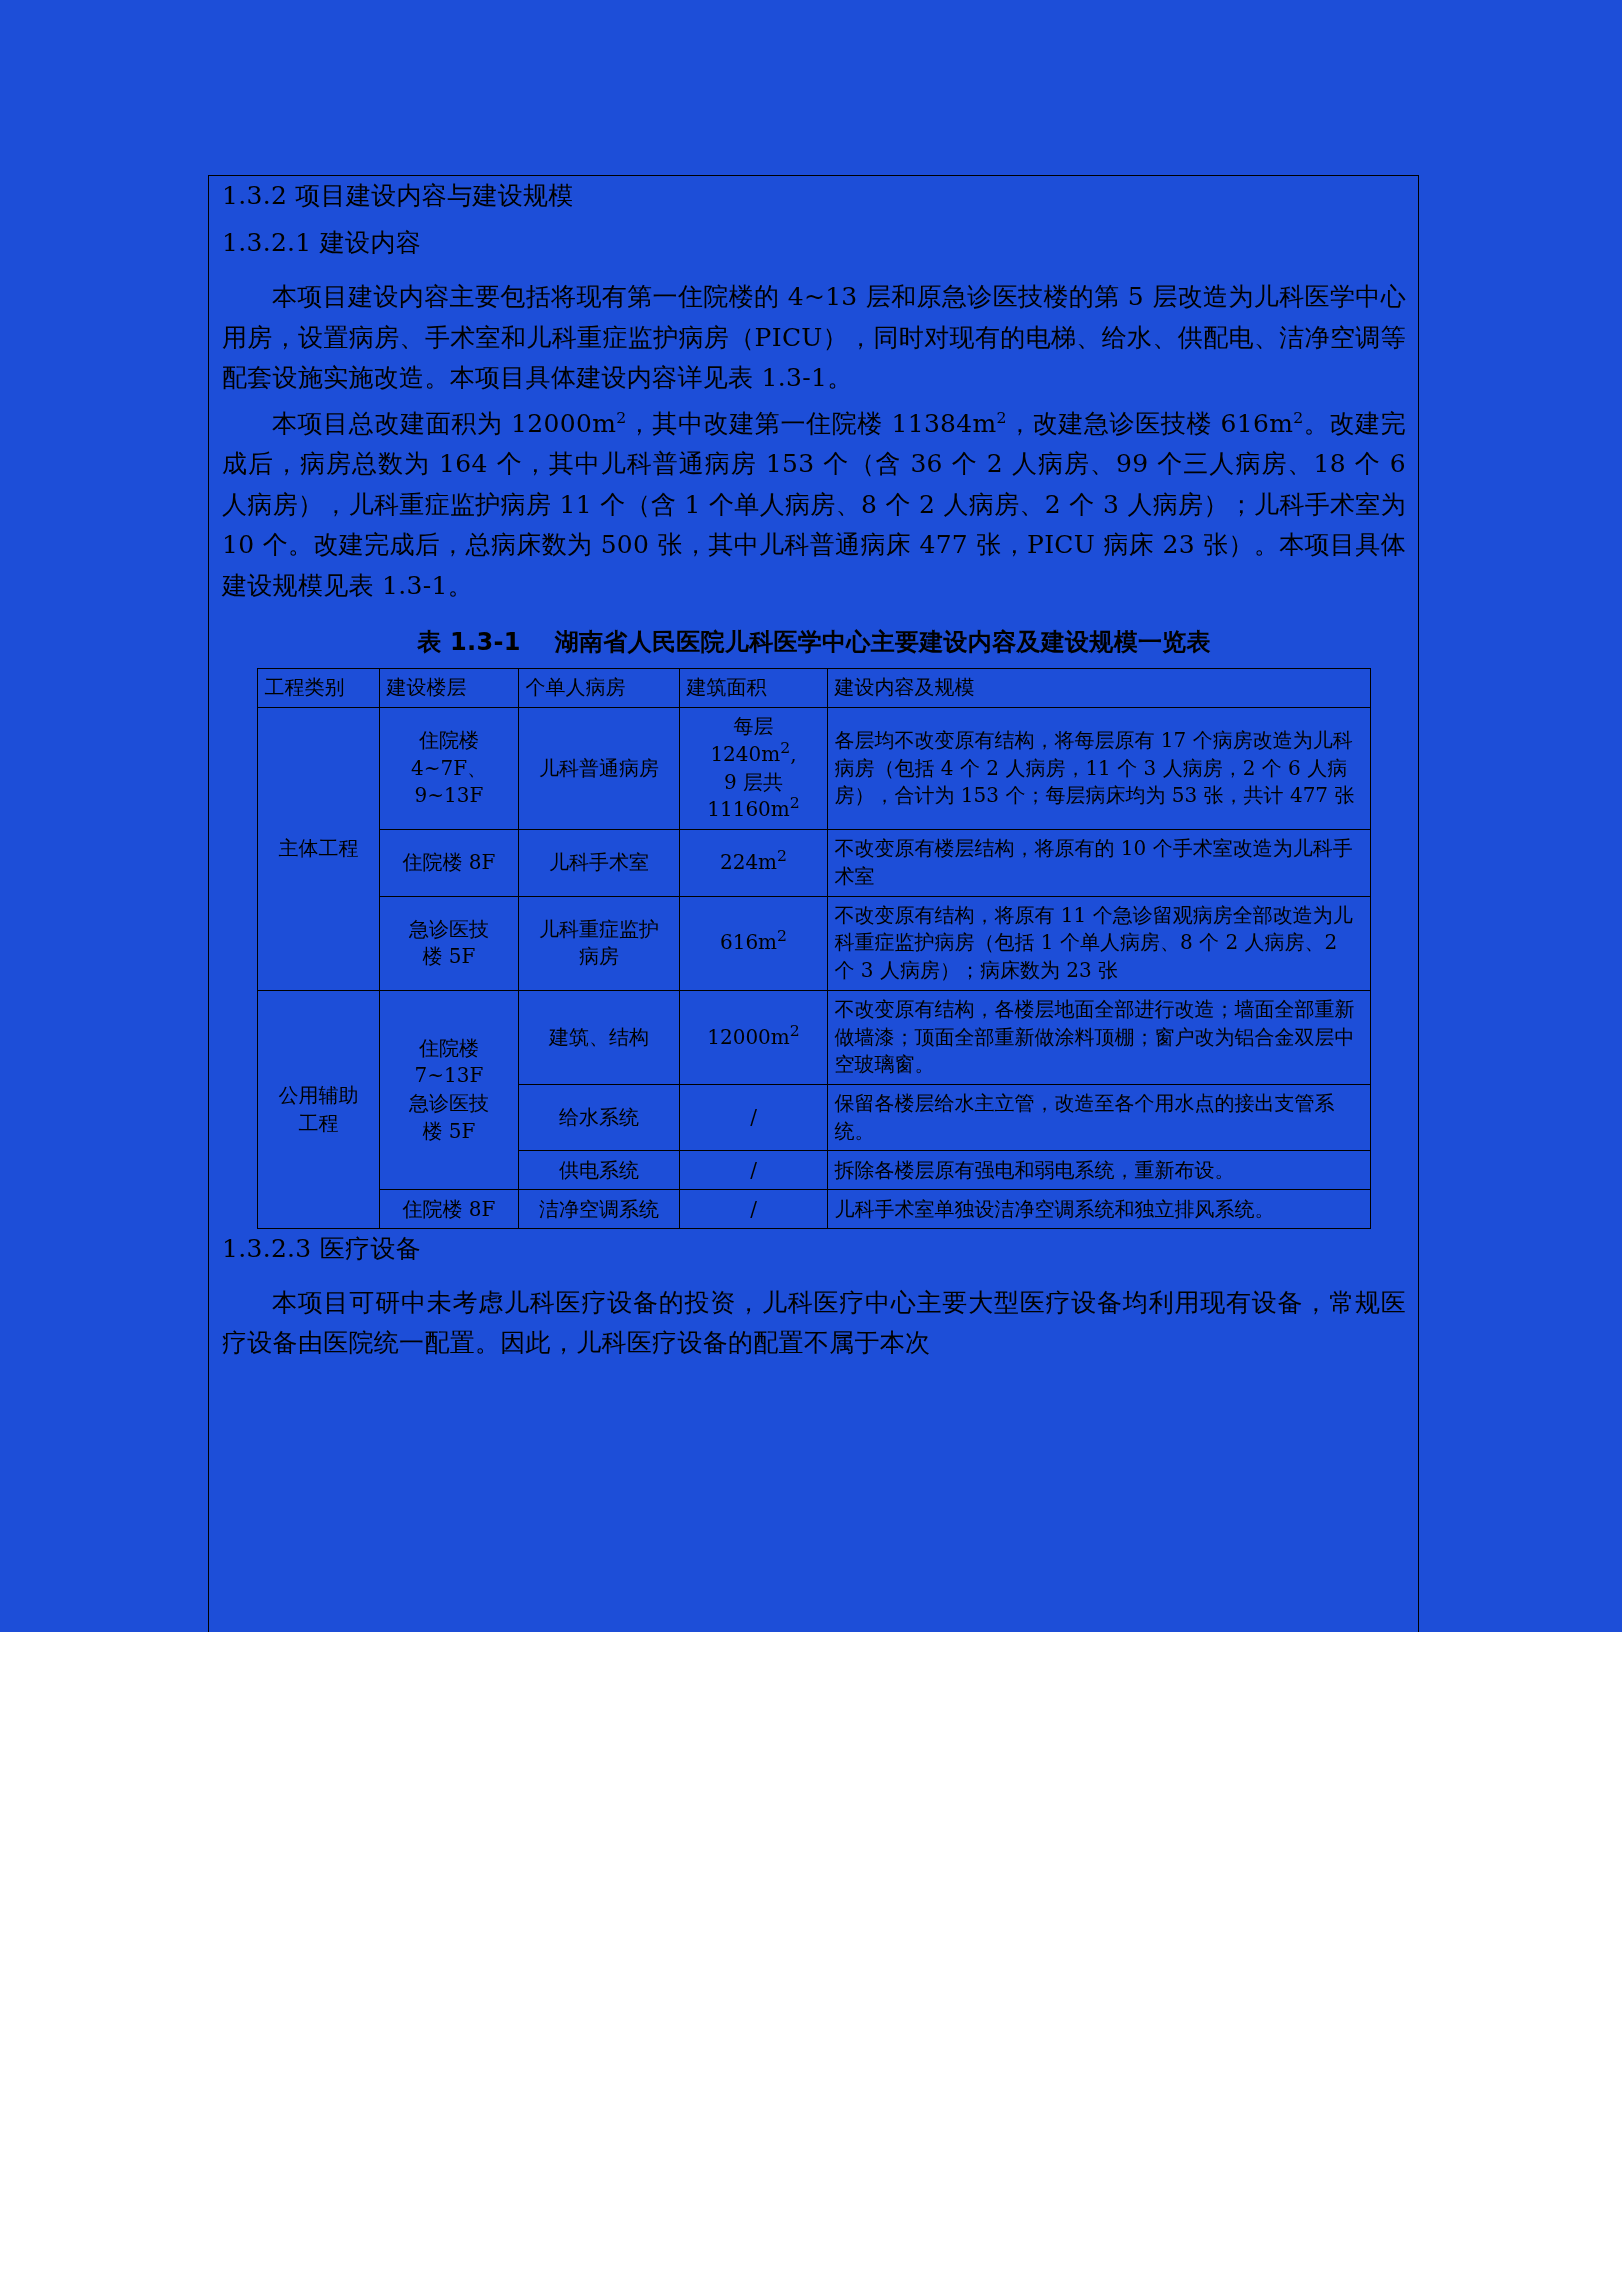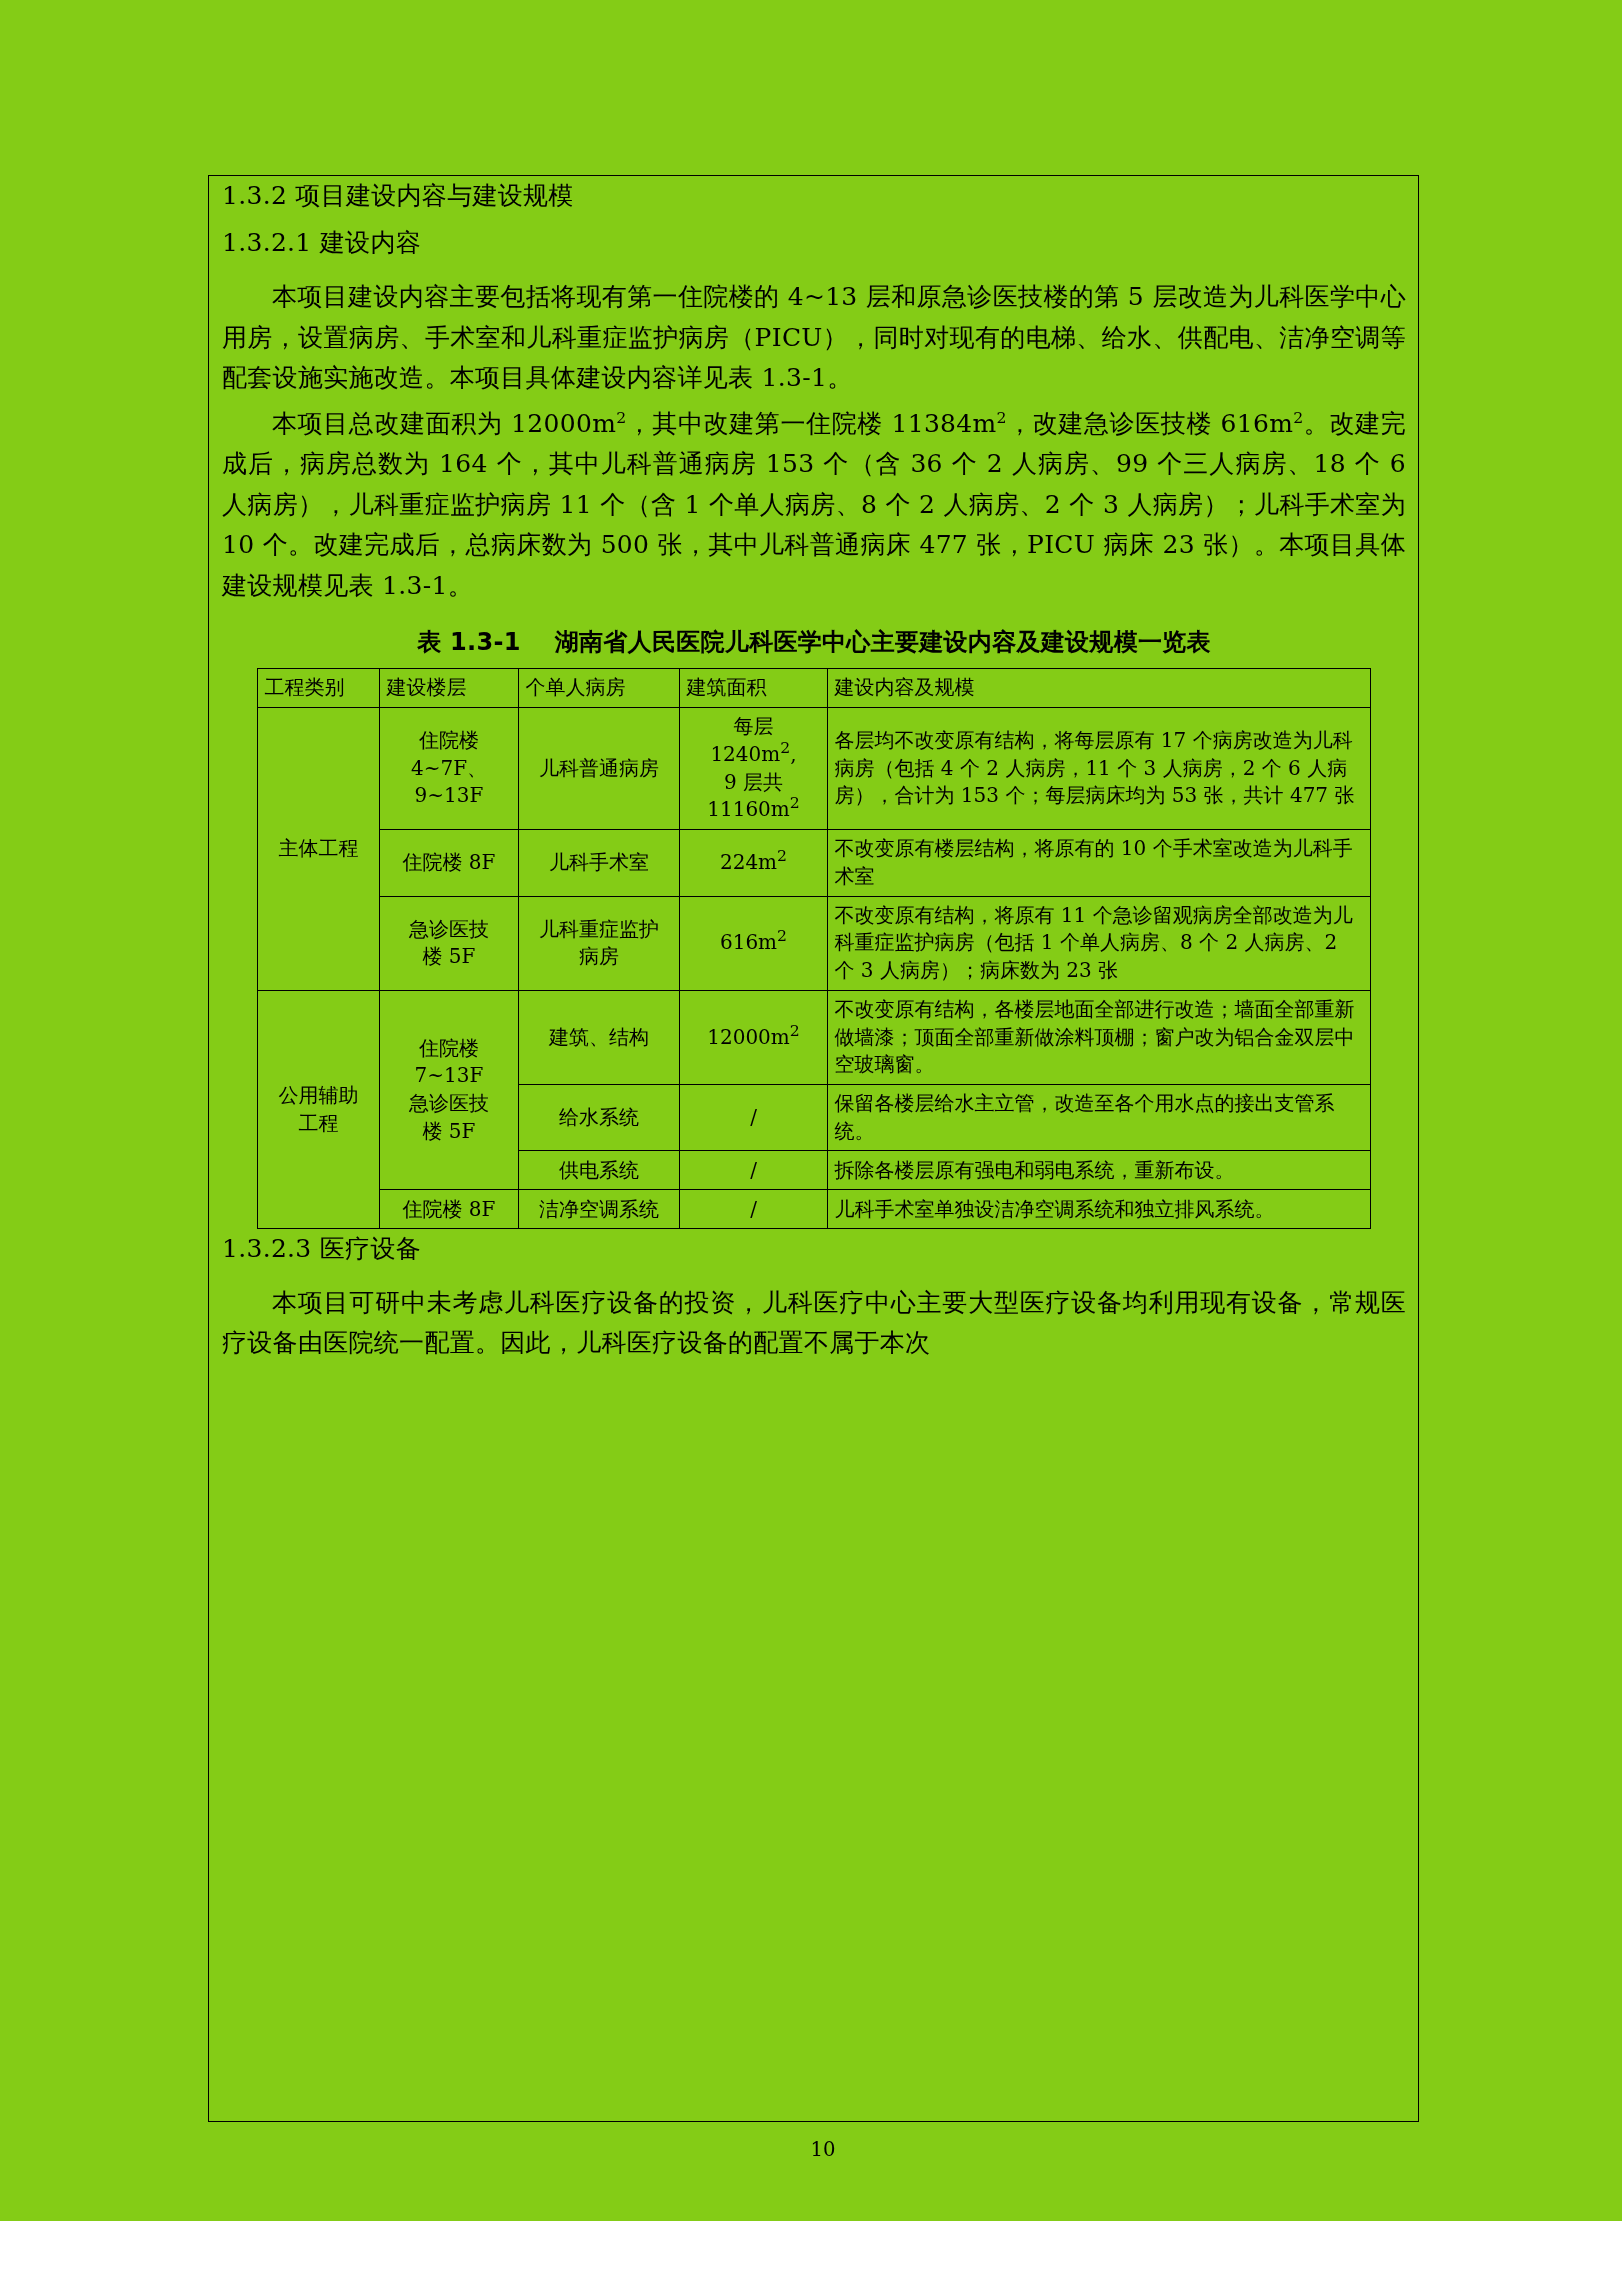--- a/index.html
+++ b/index.html
@@ -7,23 +7,23 @@
     padding: 0;
     background: #ffffff;
   }
   body {
     font-family: "DejaVu Serif", "Liberation Serif", serif;
     color: #000000;
   }
   .page {
     position: relative;
     width: 1622px;
-    height: 2221px;
+    height: 1632px;
     box-sizing: border-box;
-    background: #84cc16;
+    background: #1d4ed8;
     overflow: hidden;
   }
   .content-frame {
     position: absolute;
     left: 208px;
     top: 175px;
     width: 1211px;
     height: 1947px;
     border: 1.3px solid #000000;
     box-sizing: border-box;

